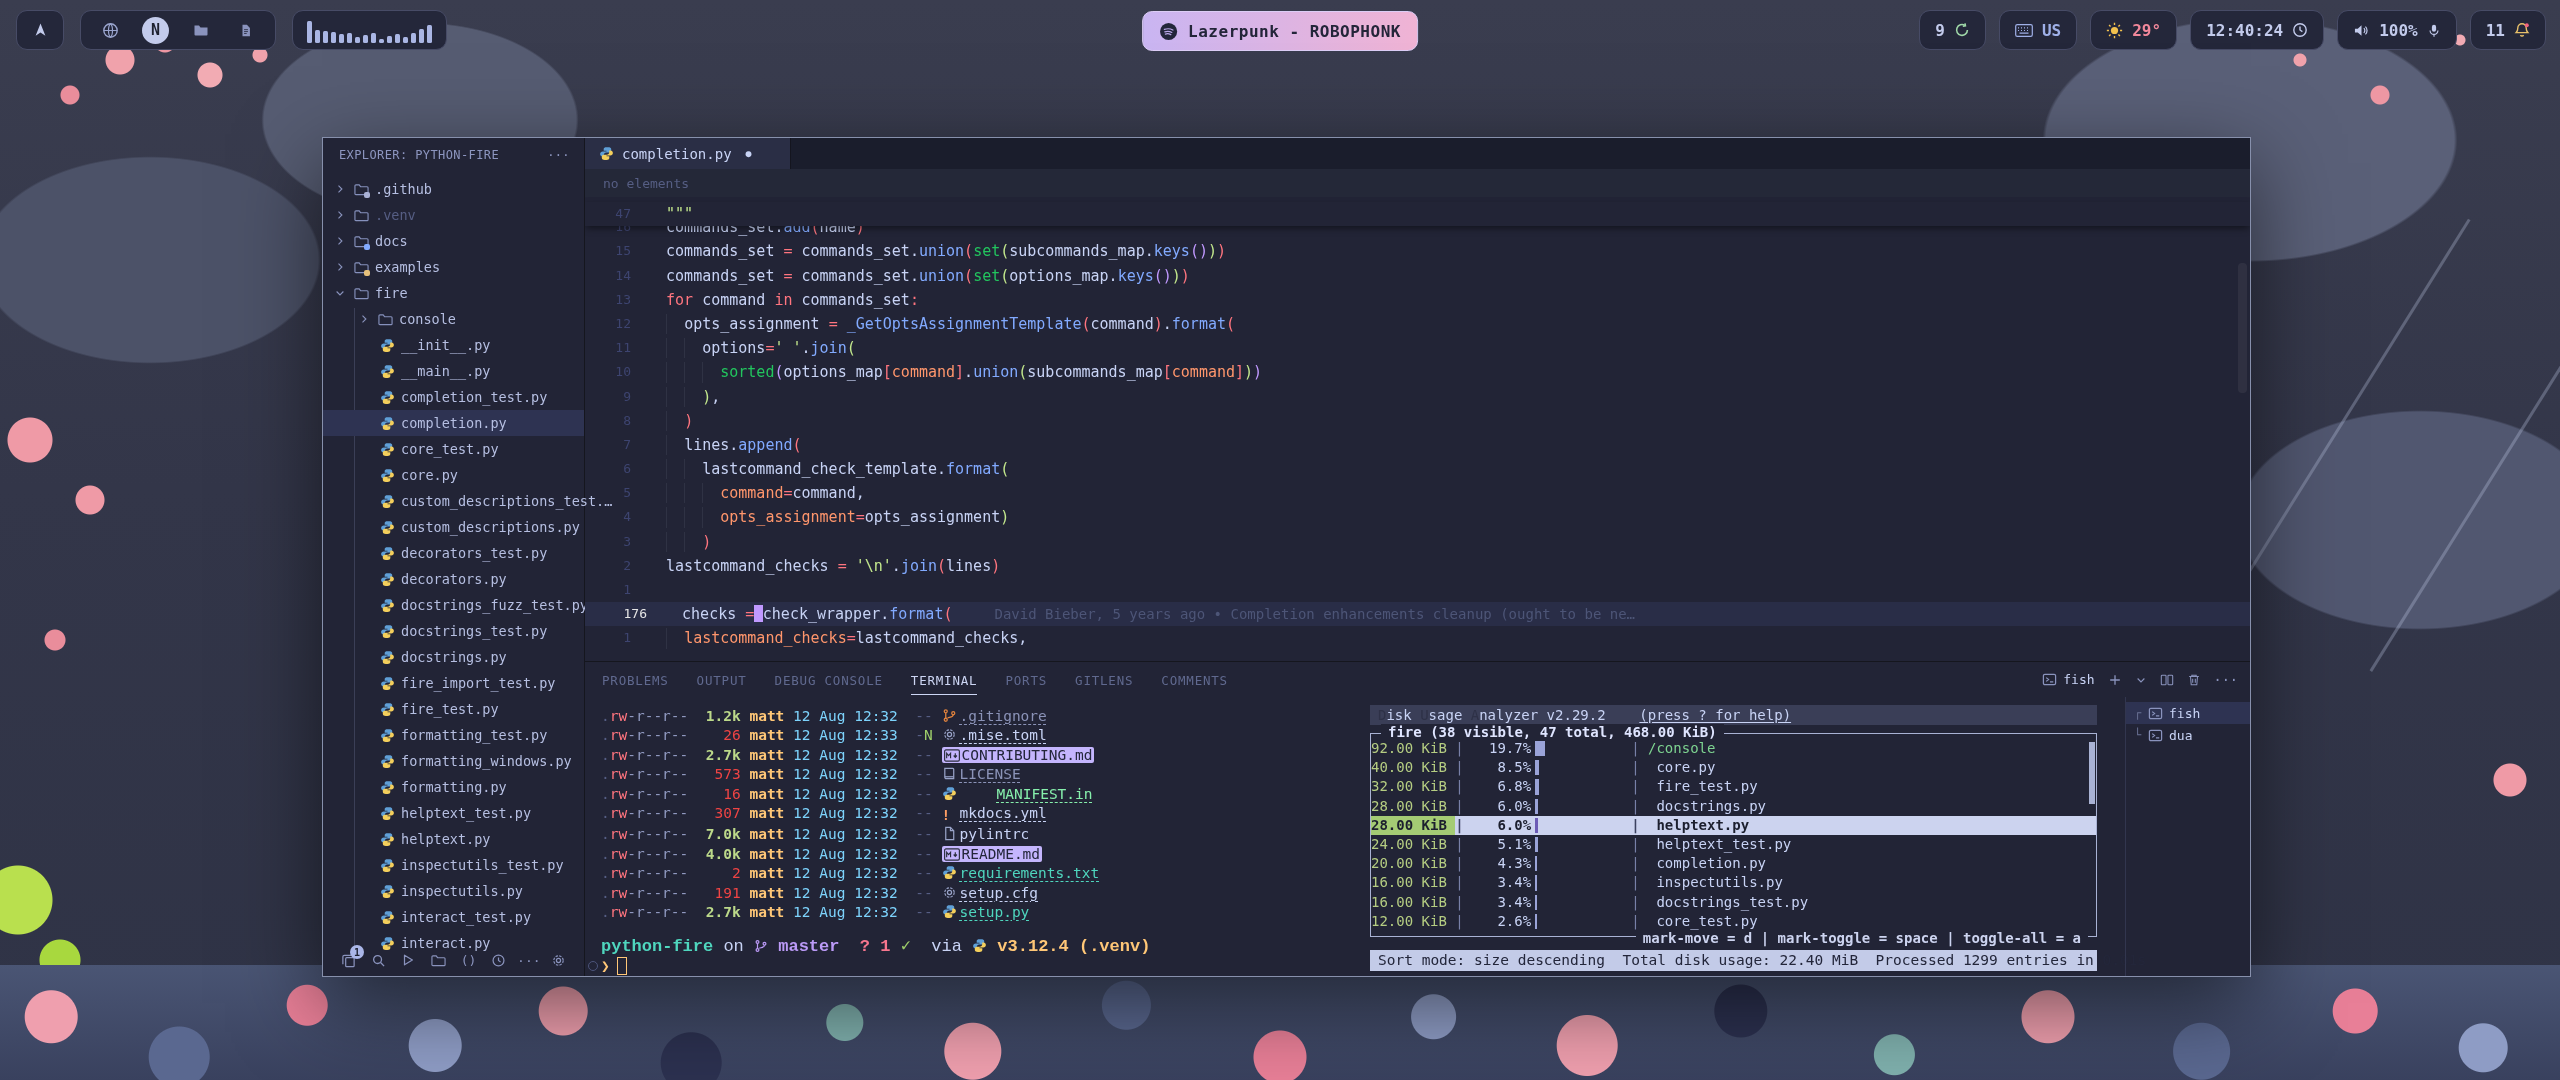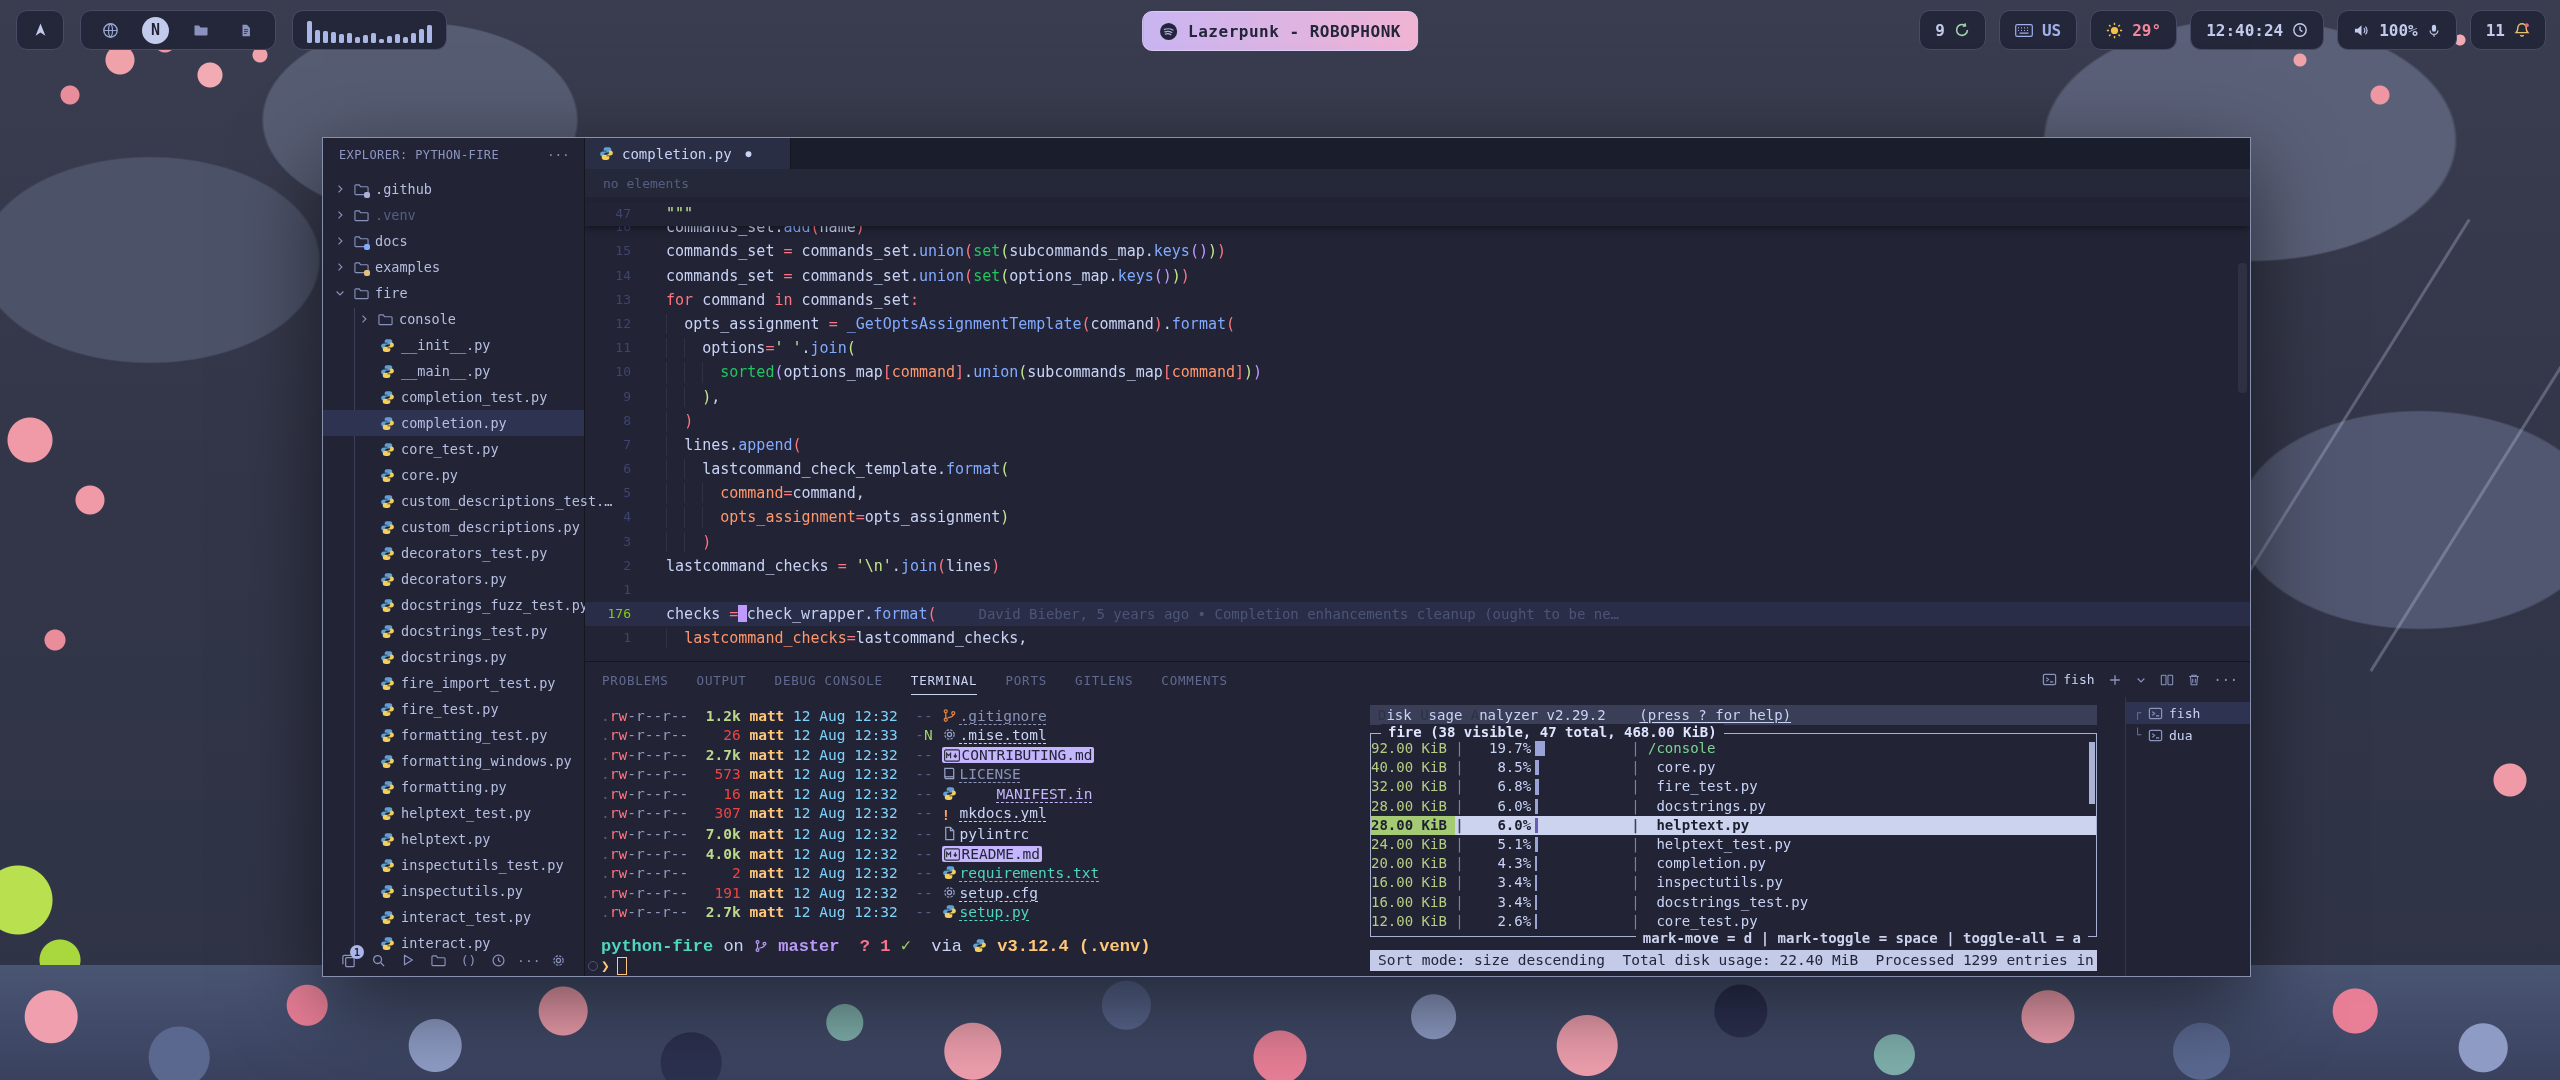--- a/index.html
+++ b/index.html
@@ -97,21 +97,21 @@
     border-right:1px solid #14151f;box-sizing:border-box;}
   #tab .lab{color:#c8d3f5;font-size:14px;}
   #tab .dot{color:#c8d3f5;font-size:10px;margin-left:6px;}
   #breadcrumb{height:28px;background:#242838;display:flex;align-items:center;padding:0 18px;
     color:#565e84;font-size:13px;flex:none;}
   #code{position:relative;flex:none;height:464px;padding-top:5px;box-sizing:border-box;overflow:hidden;}
   .crow{display:flex;height:24.2px;line-height:24.2px;white-space:pre;}
   .crow .gut{flex:none;width:46px;text-align:right;padding-right:17px;color:#3d4470;font-size:13px;}
   .crow .src{position:relative;flex:1;font-size:15px;}
   .crow.cur{background:#292d47;}
-  .crow.cur .gut{color:#84cc16;}
+  .crow.cur .gut{color:#e5e5e5;padding-left:16px;}
   .crow.sticky{position:relative;z-index:3;background:#222436;box-shadow:0 3px 7px -1px rgba(0,0,0,.5);}
   .crow.cut{margin-top:-11px;}
   .guide{position:absolute;top:2px;bottom:2px;width:1px;background:rgba(200,211,245,.08);}
   .t-d{color:#c8d3f5;} .t-k{color:#ff757f;} .t-o{color:#ff757f;} .t-f{color:#82aaff;}
   .t-b{color:#22c55e;margin-top:17px;} .t-s{color:#c3e88d;} .t-p1{color:#ff757f;} .t-p2{color:#c3e88d;}
   .t-p3{color:#c099ff;} .t-a{color:#ff966c;}
   .cursorblk{display:inline-block;width:8.5px;height:17px;background:#c099ff;vertical-align:-3px;}
   .blame{margin-left:42px;color:#4d5577;font-size:14px;}
   #ed-scroll{position:absolute;right:3px;top:66px;width:9px;height:130px;background:rgba(255,255,255,.06);border-radius:4px;}
   
@@ -124,21 +124,21 @@
   #panel-content{position:relative;flex:1;}
   #term-ls{position:absolute;left:16px;top:10px;font-size:14.5px;line-height:19.4px;white-space:pre;}
   .lsp-dot{color:#565e84;} .lsp-rw{color:#ff757f;} .lsp-rest{color:#9099c0;}
   .ls-size{color:#ef4444;display:inline-block;width:5ch;text-align:right;}
   .ls-size.b{color:#bcd98a;font-weight:bold;}
   .ls-user{color:#ffc777;font-weight:bold;} .ls-date{color:#7dd3fc;}
   .ls-flag{color:#565e84;} .ls-flag .n{color:#9ece6a;}
   .ls-ico{display:inline-block;width:18px;vertical-align:-2px;}
   .nm-dimu{color:#8b93b8;text-decoration:underline dashed 1px;text-underline-offset:3px;}
   .nm-u{color:#c8d3f5;text-decoration:underline dashed 1px;text-underline-offset:3px;}
-  .nm-blueu{color:#c4b5fd;text-decoration:underline dashed 1px;text-underline-offset:3px;padding-left:37px;}
+  .nm-blueu{color:#86efac;text-decoration:underline dashed 1px;text-underline-offset:3px;padding-left:37px;}
   .nm-tealu{color:#4fd6be;text-decoration:underline dashed 1px;text-underline-offset:3px;}
   .nm-plain{color:#c8d3f5;}
   .nm-hl{background:#c4b5fd;color:#23263a;border-radius:2px;padding:0 2px;}
   .excl{color:#ff9e64;font-weight:bold;}
   #prompt{position:absolute;left:16px;top:238px;font-size:17px;white-space:pre;font-family:Liberation Mono, monospace;}
   .pt-dir{color:#4fd6be;font-weight:bold;} .pt-t{color:#c8d3f5;}
   .pt-branch{color:#bb9af7;font-weight:bold;} .pt-dirty{color:#f7768e;font-weight:bold;}
   .pt-ok{color:#9ece6a;} .pt-ver{color:#ffc777;font-weight:bold;}
   #caret-row{position:absolute;left:16px;top:260px;font-size:14.5px;color:#ffc777;display:flex;align-items:center;gap:7px;}
   #caret-box{width:8px;height:16px;border:1.5px solid #ffc777;}

